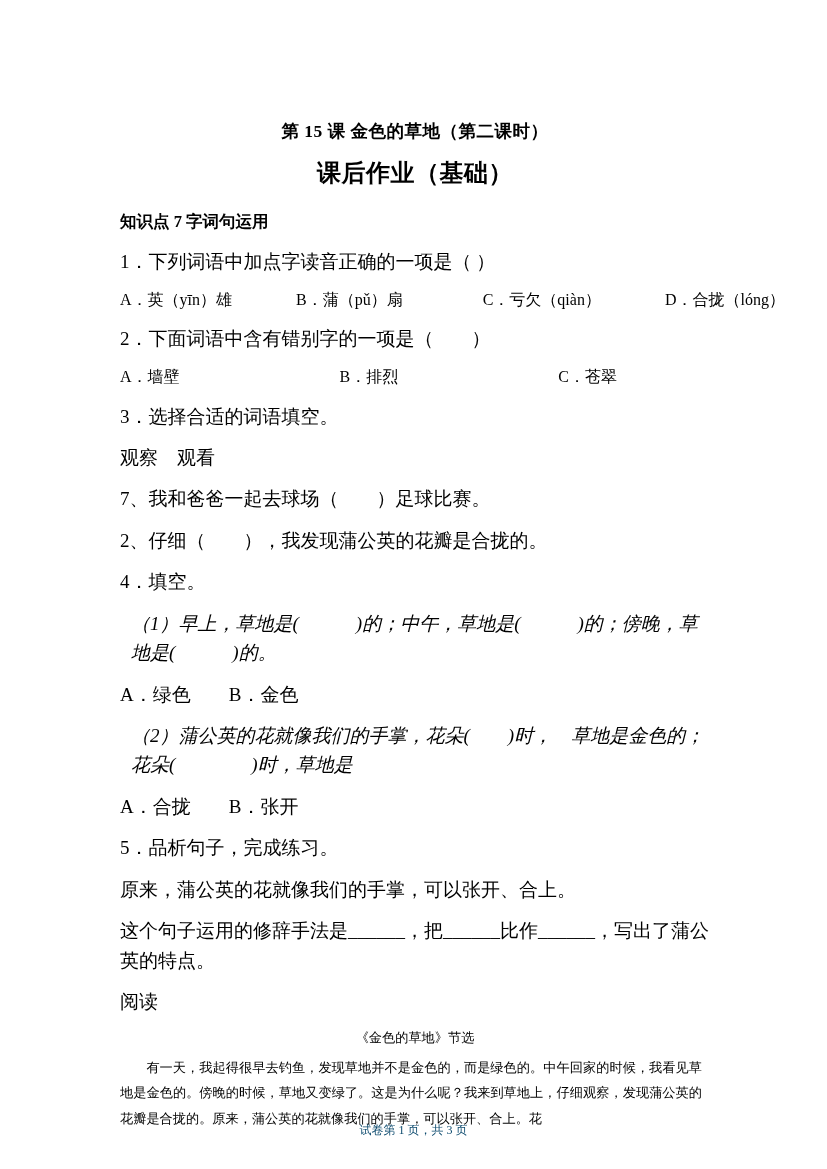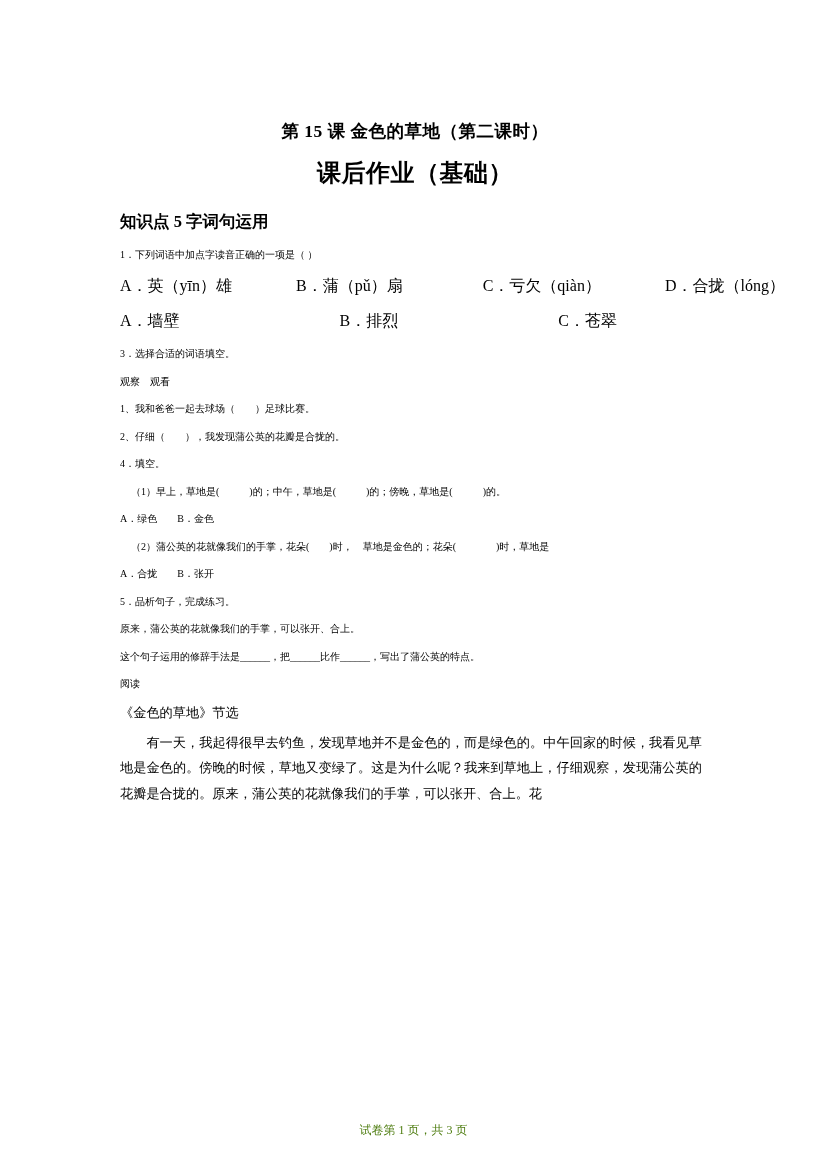--- a/index.html
+++ b/index.html
@@ -46,73 +46,76 @@
     line-height: 1.55;
     margin: 10px 0 0 0;
   }
   .section-head {
     font-size: 16.5px;
     font-weight: bold;
     margin: 18px 0 6px 0;
     line-height: 1.5;
   }
   .q {
-    font-size: 10px;
+    font-size: 19px;
     line-height: 1.55;
     margin: 12px 0 0 0;
   }
   .opts {
     font-size: 16px;
     line-height: 1.55;
     margin: 11px 0 0 0;
     white-space: pre;
   }
   .indent1 {
     text-indent: 0;
     padding-left: 11px;
+    font-style: italic;
   }
   .passage-title {
+    text-align: center;
     font-size: 13.2px;
     margin: 12px 0 0 0;
     font-family: "Liberation Serif", "DejaVu Serif", serif;
   }
   .passage-body {
     font-size: 13.2px;
     line-height: 1.95;
     margin: 8px 8px 0 0;
     text-indent: 2em;
     text-align: justify;
   }
   .footer {
     position: absolute;
     left: 0;
     top: 1122px;
     width: 827px;
     text-align: center;
     font-size: 12px;
-    color: #4d7c0f;
+    color: #0c4a6e;
     font-family: "Liberation Serif", "DejaVu Serif", serif;
   }
 </style>
 </head>
 <body>
 
 <div class="page">
   <div class="content">
 
     <h1 class="doc-title">第 15 课 金色的草地（第二课时）</h1>
     <h2 class="doc-subtitle">课后作业（基础）</h2>
 
-    <div class="section-head">知识点 5 字词句运用</div>
+    <div class="section-head">知识点 7 字词句运用</div>
     <p class="q">1．下列词语中加点字读音正确的一项是（ ）</p>
     <p class="opts">A．英（yīn）雄　　　　B．蒲（pǔ）扇　　　　　C．亏欠（qiàn）　　　　D．合拢（lóng）</p>
+    <p class="q">2．下面词语中含有错别字的一项是（　　）</p>
     <p class="opts">A．墙壁　　　　　　　　　　B．排烈　　　　　　　　　　C．苍翠</p>
     <p class="q">3．选择合适的词语填空。</p>
     <p class="q">观察　观看</p>
-    <p class="q">1、我和爸爸一起去球场（　　）足球比赛。</p>
+    <p class="q">7、我和爸爸一起去球场（　　）足球比赛。</p>
     <p class="q">2、仔细（　　），我发现蒲公英的花瓣是合拢的。</p>
 
     <p class="q">4．填空。</p>
     <p class="q indent1">（1）早上，草地是(　　　)的；中午，草地是(　　　)的；傍晚，草地是(　　　)的。</p>
     <p class="q">A．绿色　　B．金色</p>
     <p class="q indent1">（2）蒲公英的花就像我们的手掌，花朵(　　)时，　草地是金色的；花朵(　　　　)时，草地是</p>
     <p class="q">A．合拢　　B．张开</p>
     <p class="q">5．品析句子，完成练习。</p>
     <p class="q">原来，蒲公英的花就像我们的手掌，可以张开、合上。</p>
     <p class="q">这个句子运用的修辞手法是______，把______比作______，写出了蒲公英的特点。</p>

